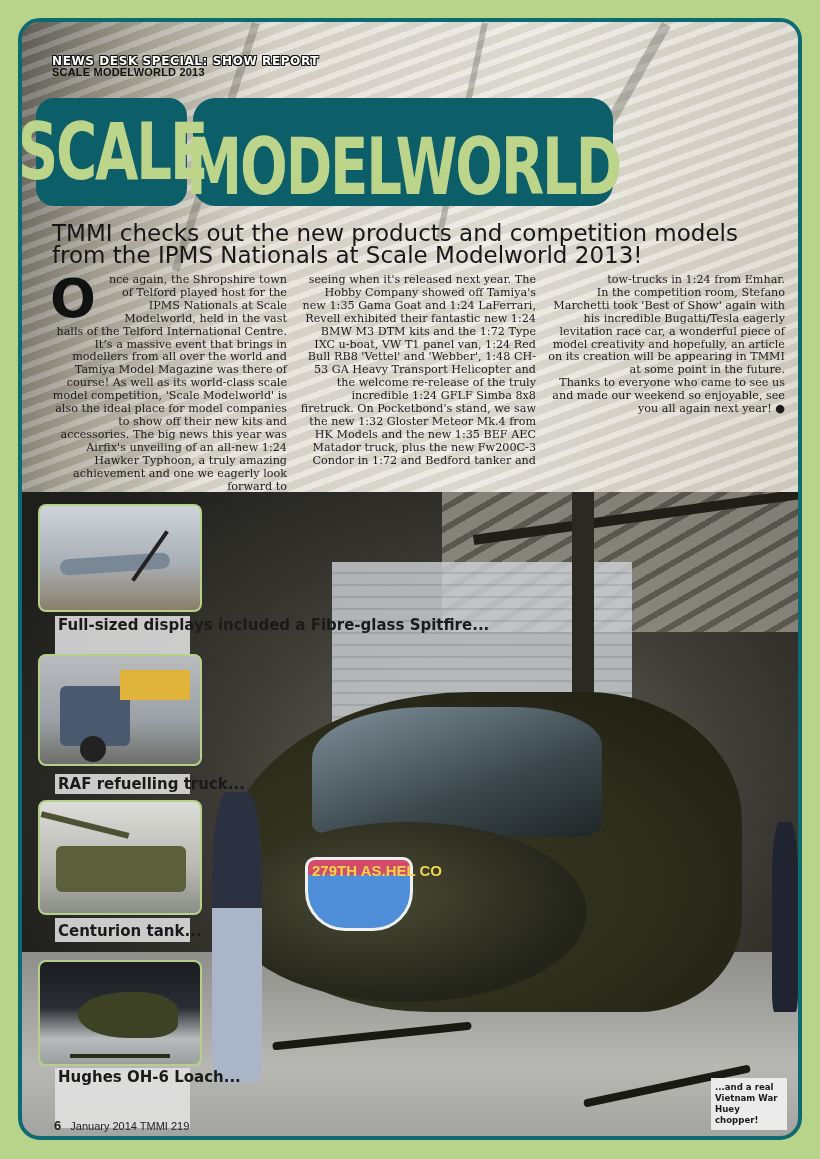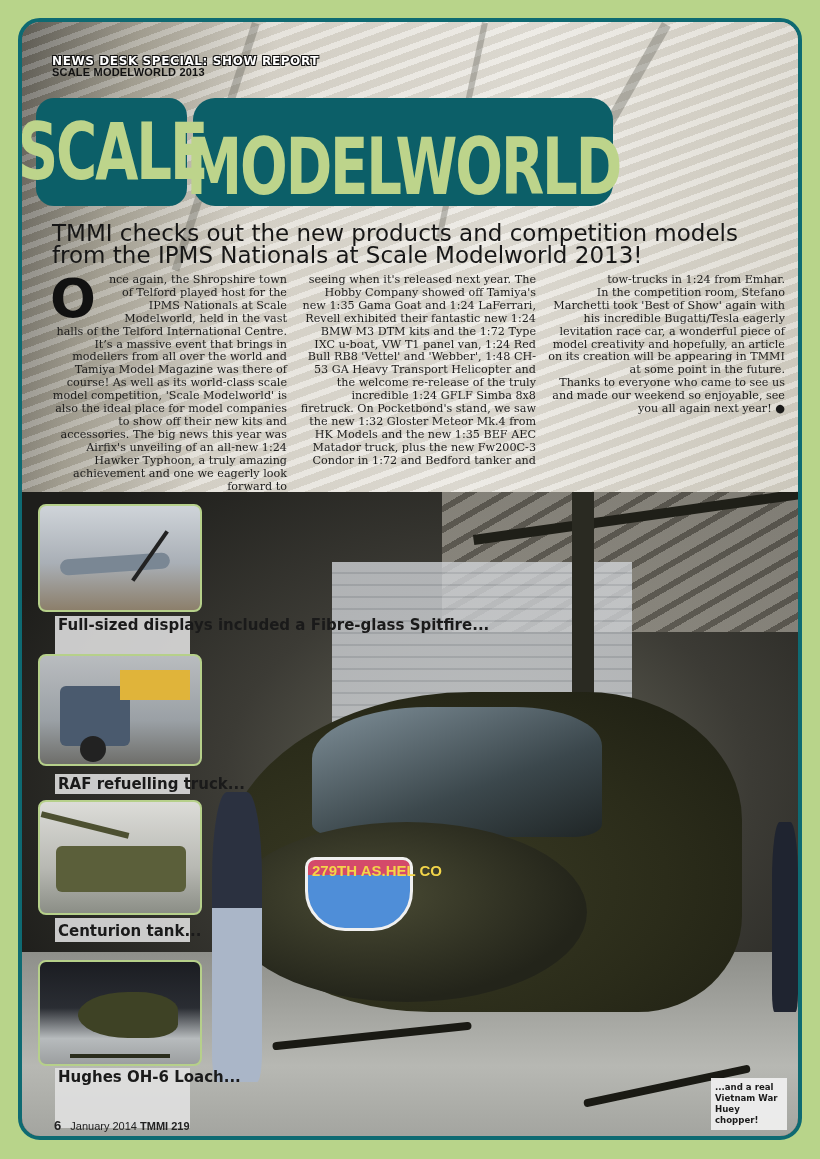--- a/index.html
+++ b/index.html
@@ -101,21 +101,21 @@
   .cap {
     position: absolute; left: 36px; font-family: "DejaVu Sans", sans-serif; font-weight: bold; font-size: 15px; line-height: 11px; color: #1a1a1a;
   }
   .cap-huey {
     position: absolute; left: 711px; top: 1078px; width: 76px; padding: 4px 4px;
     background: rgba(238,238,238,0.95); font-family: "DejaVu Sans", sans-serif; font-weight: bold; font-size: 8.6px; line-height: 11px; color: #1a1a1a;
   }
 
   .folio { position: absolute; left: 50px; top: 1116px; font-family: "Liberation Sans", sans-serif; font-size: 11px; color: #222; }
   .folio .pnum { font-weight: bold; font-size: 13px; margin-right: 6px; }
-  .folio .mag { font-weight: bold; }
+  .folio .mag { font-weight: normal; }
 </style>
 </head>
 <body>
 
 <div class="page-frame">
   <div class="hall-bg">
     <div class="hall-beam" style="left:230px;top:0;width:8px;height:260px;transform:rotate(18deg);"></div>
     <div class="hall-beam" style="left:460px;top:0;width:6px;height:220px;transform:rotate(12deg);"></div>
     <div class="hall-beam" style="left:640px;top:0;width:10px;height:120px;transform:rotate(30deg);"></div>
   </div>

